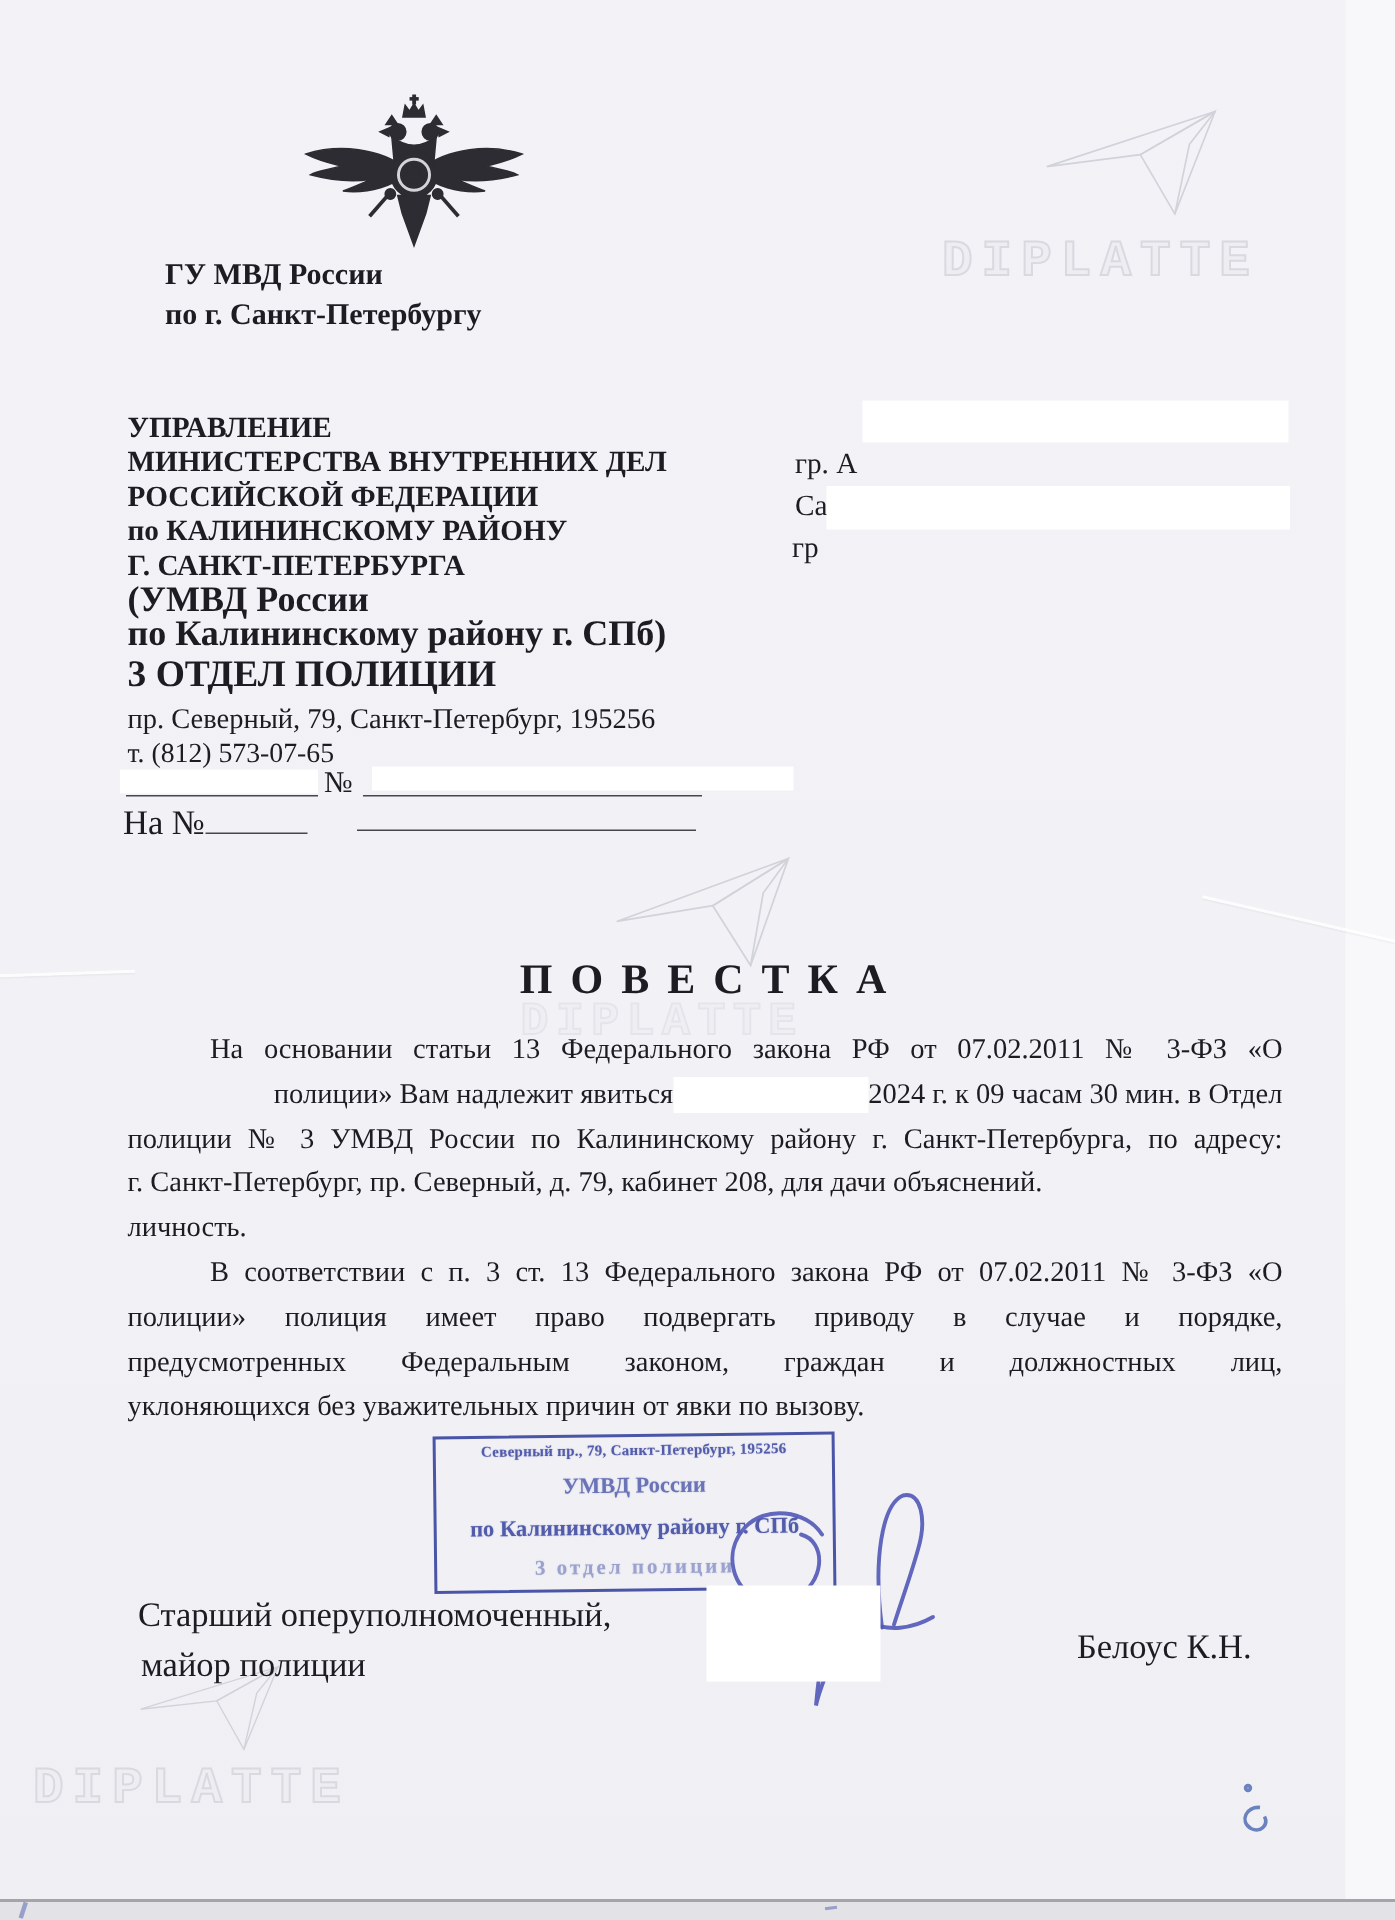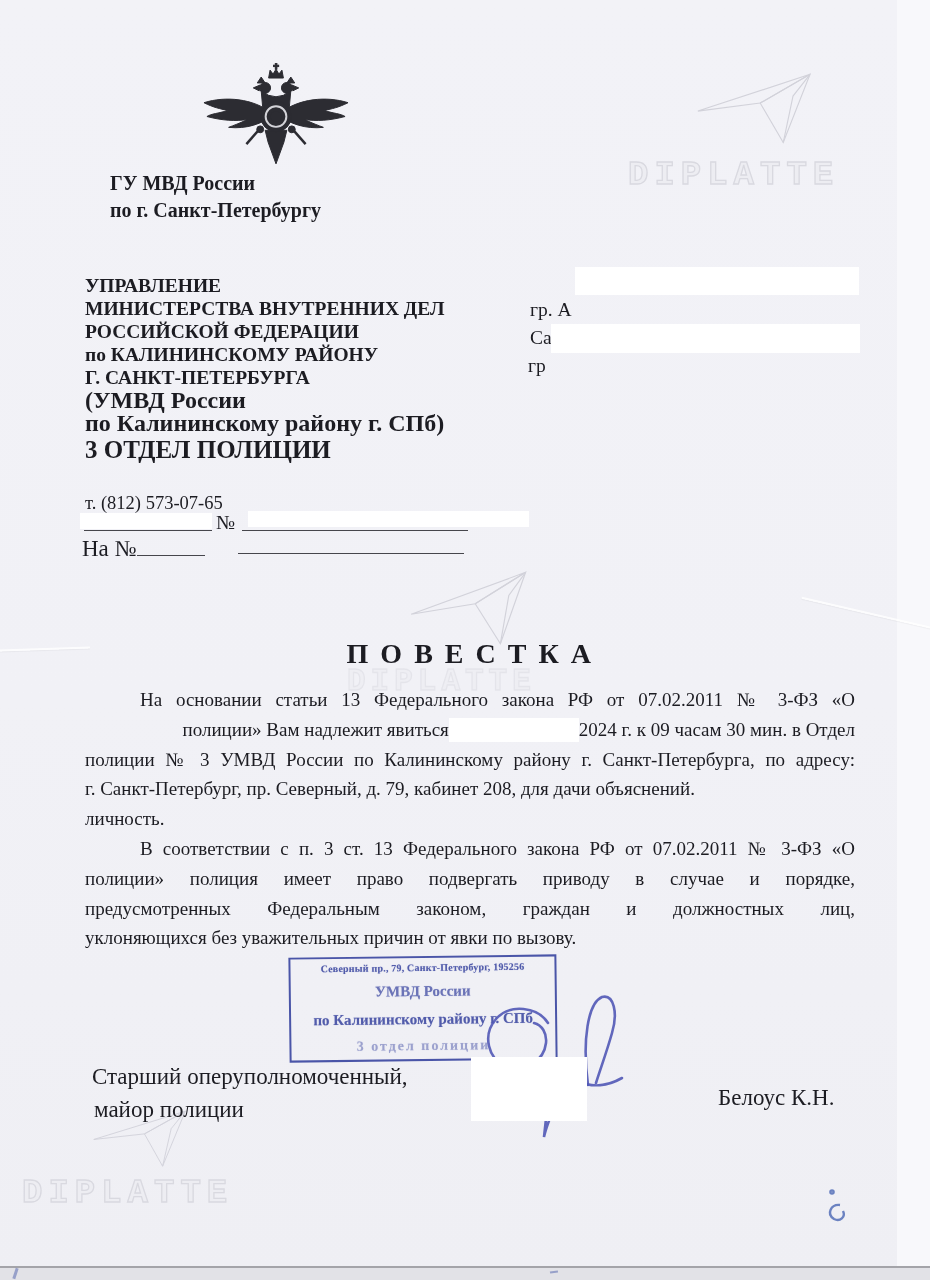--- a/index.html
+++ b/index.html
@@ -122,20 +122,21 @@
     <div>УПРАВЛЕНИЕ</div>
     <div>МИНИСТЕРСТВА ВНУТРЕННИХ ДЕЛ</div>
     <div>РОССИЙСКОЙ ФЕДЕРАЦИИ</div>
     <div>по КАЛИНИНСКОМУ РАЙОНУ</div>
     <div>Г. САНКТ-ПЕТЕРБУРГА</div>
     <div class="small">(УМВД России</div>
     <div class="small">по Калининскому району г. СПб)</div>
   </div>
 
   <div class="abs dept hdr-center">3 ОТДЕЛ ПОЛИЦИИ</div>
+  <div class="abs addr hdr-center">пр. Северный, 79, Санкт-Петербург, 195256</div>
   <div class="abs phone hdr-center">т. (812) 573-07-65</div>
 
   <div class="abs redact" style="left:80px;top:513px;width:132px;height:16px;"></div>
   <div class="abs uline" style="left:84px;top:514px;width:128px;height:16px;"></div>
   <div class="abs nosign" style="left:216px;top:511px;">№</div>
   <div class="abs uline" style="left:242px;top:514px;width:226px;height:16px;"></div>
   <div class="abs redact" style="left:248px;top:511px;width:281px;height:16px;"></div>
 
   <div class="abs officer" style="left:82px;top:536px;">На №</div>
   <div class="abs uline" style="left:137px;top:540px;width:68px;height:15px;"></div>

